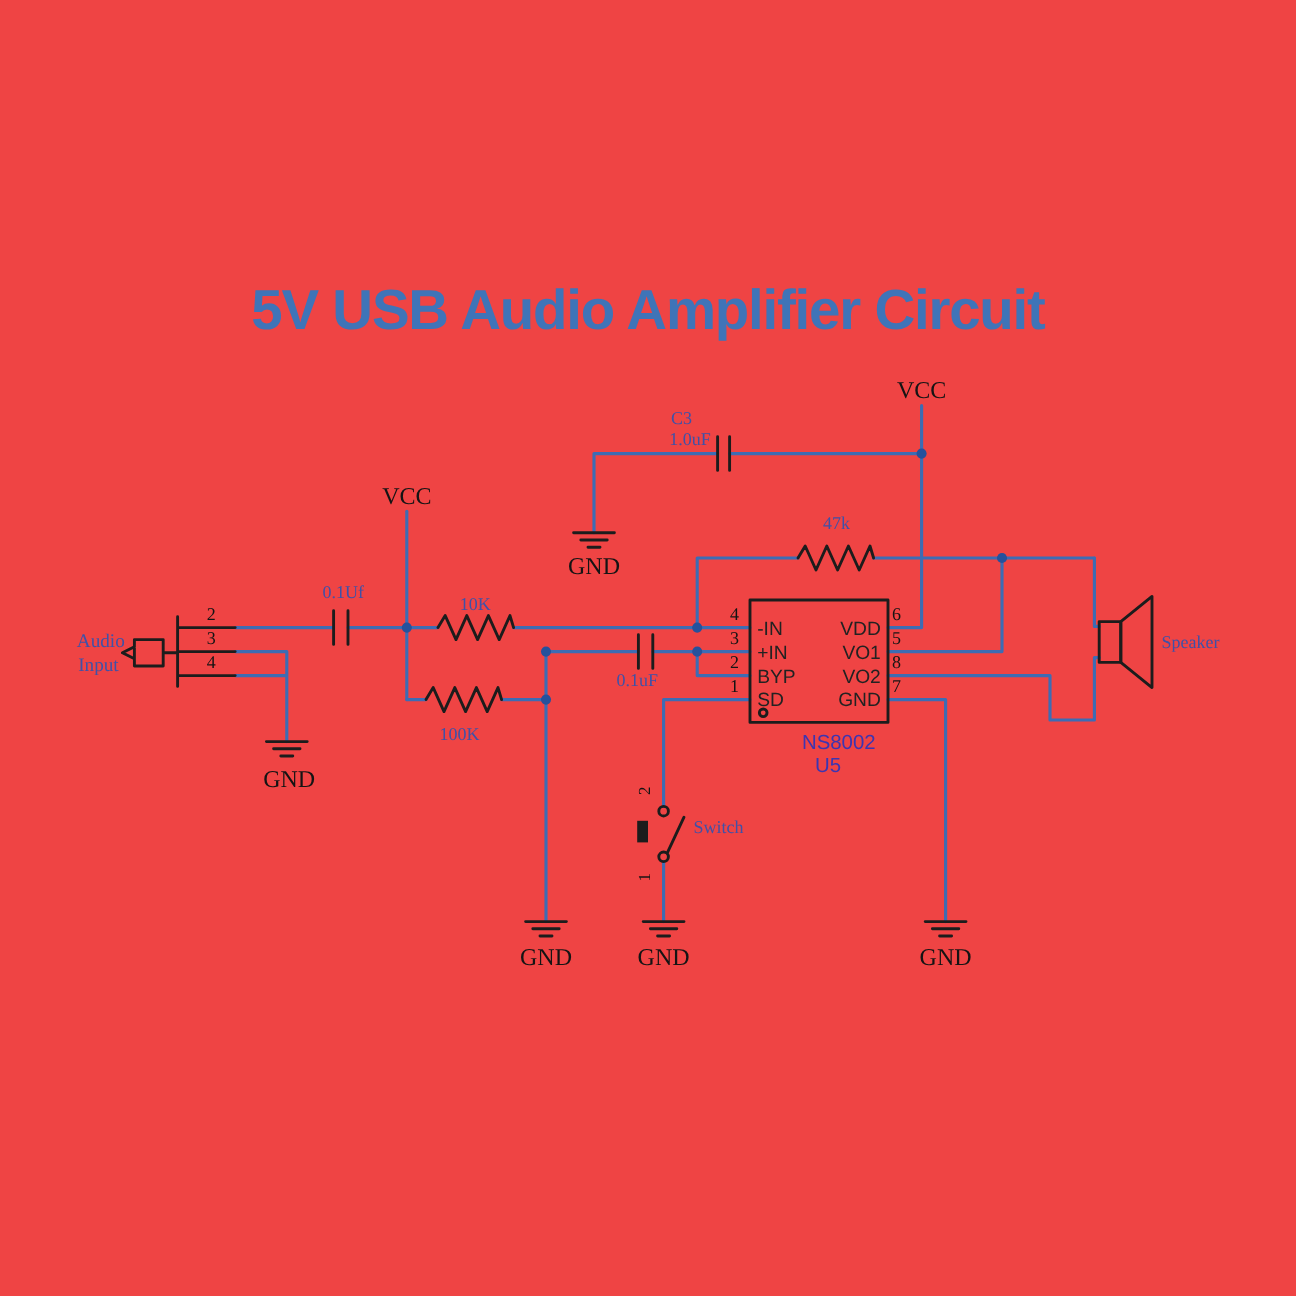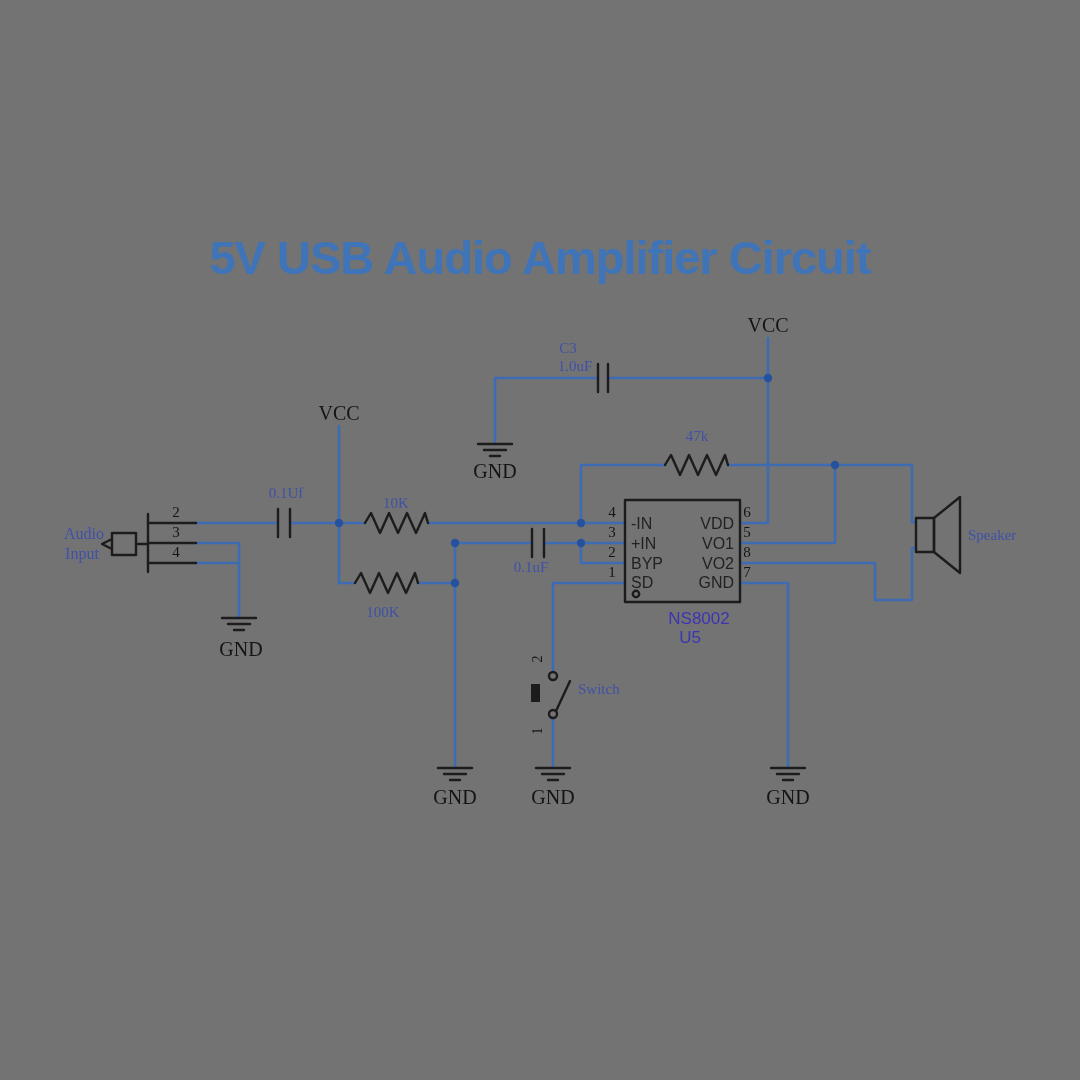--- a/index.html
+++ b/index.html
@@ -1,16 +1,16 @@
 <!DOCTYPE html>
 <html><head>
 <meta charset="utf-8">
 <style>
   html,body{margin:0;padding:0;background:#ffffff;}
-  .stage{position:relative;width:1080px;height:1080px;background:#737373;overflow:hidden;}
+  .stage{position:relative;width:1080px;height:1080px;background:#ef4444;overflow:hidden;}
   svg{position:absolute;left:0;top:0;}
   .wire{fill:none;stroke:#3d6cb4;stroke-width:2.6;stroke-linecap:round;stroke-linejoin:round;}
   .sym{fill:none;stroke:#1c1c1c;stroke-width:2.4;stroke-linecap:round;stroke-linejoin:round;}
   .symfill{fill:#1c1c1c;stroke:none;}
   .dot{fill:#26519c;stroke:none;}
   .t-serif{font-family:"Liberation Serif",serif;}
   .t-sans{font-family:"Liberation Sans",sans-serif;}
   .black{fill:#141414;}
   .blue-lbl{fill:#3f51a8;}
   .ic-blue{fill:#3c35b2;}

